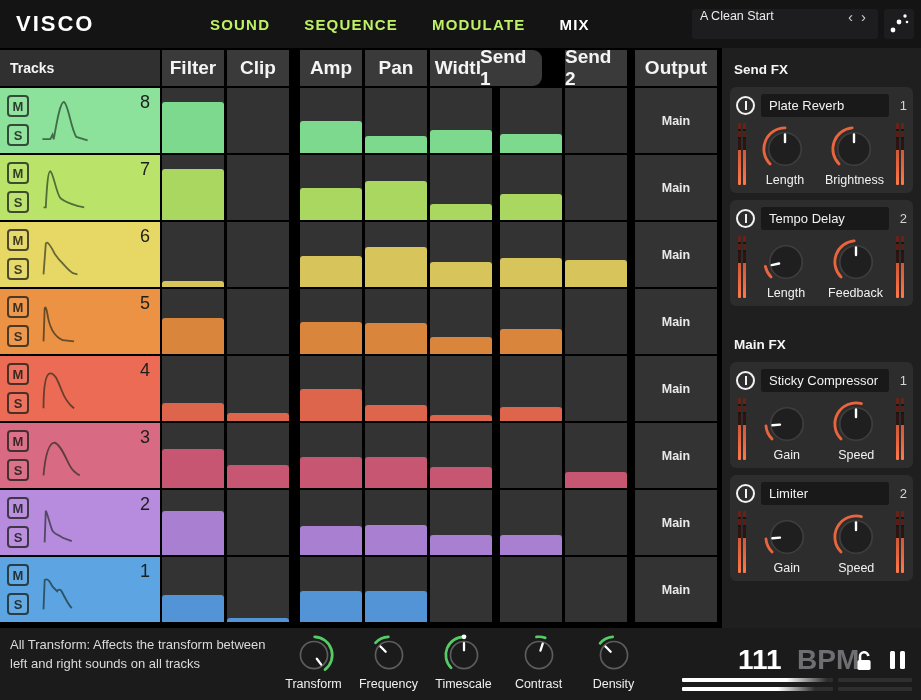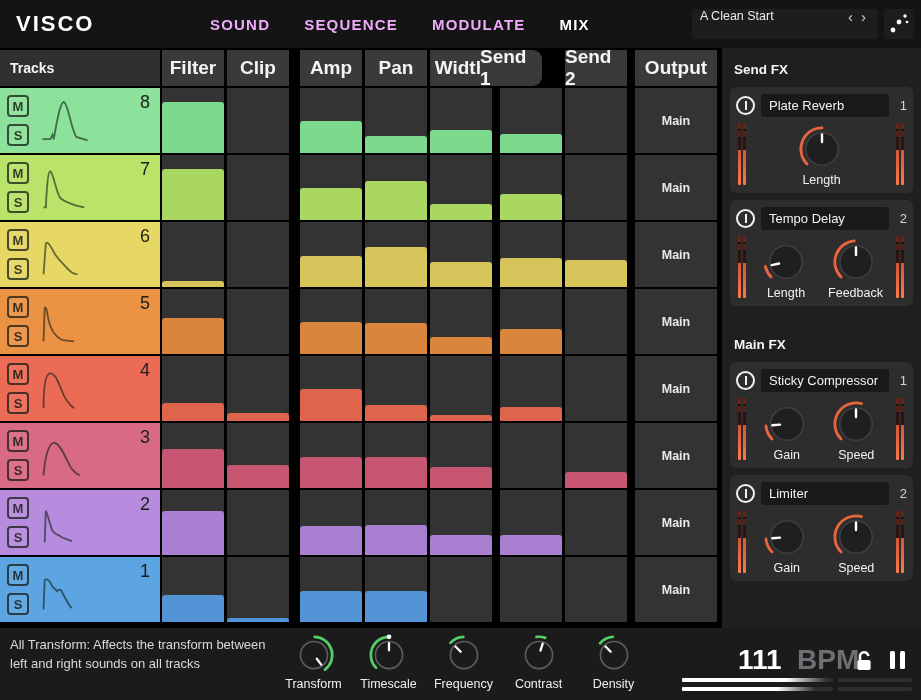--- a/index.html
+++ b/index.html
@@ -3,21 +3,21 @@
 <meta charset="utf-8">
 <style>
   * { margin:0; padding:0; box-sizing:border-box; }
   html,body { width:921px; height:700px; background:#000; overflow:hidden;
     font-family:"Liberation Sans", sans-serif; -webkit-font-smoothing:antialiased; }
 
   
   #topbar { position:absolute; left:0; top:0; width:921px; height:48px; background:#141414; }
   #logo { position:absolute; left:16px; top:11px; color:#fff; font-size:22px; font-weight:bold; letter-spacing:2px; }
   #tab-bar { position:absolute; left:210px; top:0; height:48px; display:flex; align-items:center; gap:34px; }
-  .tab { color:#f0abfc; font-size:15px; font-weight:bold; letter-spacing:1.2px; cursor:default; }
+  .tab { color:#bef264; font-size:15px; font-weight:bold; letter-spacing:1.2px; cursor:default; }
   .tab.active { color:#ffffff; }
   #preset-box { position:absolute; left:692px; top:9px; width:186px; height:30px; background:#1d1d1f;
     border-radius:3px; display:flex; align-items:flex-start; padding:0 8px; }
   #preset-name { color:#ececec; font-size:12.5px; flex:1; }
   .chev { color:#cfcfcf; font-size:15px; padding:0 4px; line-height:1; }
   #random-btn { position:absolute; left:884px; top:9px; width:30px; height:30px; background:#1d1d1f; border-radius:3px; }
 
   
   #tracks-header { position:absolute; left:0; top:50px; width:160px; height:36px; background:#303030;
     color:#f4f4f4; font-size:14px; font-weight:bold; display:flex; align-items:center; padding-left:10px; }
@@ -383,20 +383,28 @@
           </div>
           <div class="knob-row">
             <div class="knob-wrap">
               <svg width="52" height="52" viewBox="-24 -24 48 48">
                 <circle r="15" fill="#1f1f1f" stroke="#3e3e3e" stroke-width="1.6"></circle>
                 <path d="M -13.79 13.79 A 19.5 19.5 0 0 1 0.00 -19.50" fill="none" stroke="#e8653e" stroke-width="2.6" stroke-linecap="round"></path>
                 <line x1="0" y1="-13.5" x2="0" y2="-6.5" stroke="#fff" stroke-width="2.2" stroke-linecap="round" transform="rotate(0)"></line>
               </svg>
               <div class="knob-label">Length</div>
             </div>
+            <div class="knob-wrap">
+              <svg width="52" height="52" viewBox="-24 -24 48 48">
+                <circle r="15" fill="#1f1f1f" stroke="#3e3e3e" stroke-width="1.6"></circle>
+                <path d="M -13.79 13.79 A 19.5 19.5 0 0 1 -1.70 -19.43" fill="none" stroke="#e8653e" stroke-width="2.6" stroke-linecap="round"></path>
+                <line x1="0" y1="-13.5" x2="0" y2="-6.5" stroke="#fff" stroke-width="2.2" stroke-linecap="round" transform="rotate(0)"></line>
+              </svg>
+              <div class="knob-label">Brightness</div>
+            </div>
           </div>
         </div>
       </div>
       <div class="fx-module">
         <div class="fx-head">
           <div class="power-btn">
             <div class="power-line"></div>
           </div>
           <div class="fx-name">Tempo Delay</div>
           <div class="fx-slot">2</div>
@@ -517,33 +525,33 @@
         <svg width="50" height="50" viewBox="-24 -24 48 48">
           <circle r="13" fill="#1b1b1b" stroke="#5d5d5d" stroke-width="1.6"></circle>
           <path d="M 0.61 -17.49 A 17.5 17.5 0 0 1 10.53 13.98" fill="none" stroke="#55cc66" stroke-width="2.6" stroke-linecap="round"></path>
           <line x1="0" y1="-11.5" x2="0" y2="-4.5" stroke="#fff" stroke-width="2.2" stroke-linecap="round" transform="rotate(143)"></line>
         </svg>
         <div class="knob-label">Transform</div>
       </div>
       <div class="knob-wrap">
         <svg width="50" height="50" viewBox="-24 -24 48 48">
           <circle r="13" fill="#1b1b1b" stroke="#5d5d5d" stroke-width="1.6"></circle>
+          <path d="M -13.01 -11.71 A 17.5 17.5 0 0 1 -0.61 -17.49" fill="none" stroke="#55cc66" stroke-width="2.6" stroke-linecap="round"></path>
+          <line x1="0" y1="-11.5" x2="0" y2="-4.5" stroke="#fff" stroke-width="2.2" stroke-linecap="round" transform="rotate(-45)"></line>
+        </svg>
+        <div class="knob-label">Frequency</div>
+      </div>
+      <div class="knob-wrap">
+        <svg width="50" height="50" viewBox="-24 -24 48 48">
+          <circle r="13" fill="#1b1b1b" stroke="#5d5d5d" stroke-width="1.6"></circle>
           <path d="M -12.37 12.37 A 17.5 17.5 0 0 1 0.00 -17.50" fill="none" stroke="#55cc66" stroke-width="2.6" stroke-linecap="round"></path>
           <circle cx="0" cy="-17.5" r="2.3" fill="#fff"></circle>
           <line x1="0" y1="-11.5" x2="0" y2="-4.5" stroke="#fff" stroke-width="2.2" stroke-linecap="round" transform="rotate(0)"></line>
         </svg>
         <div class="knob-label">Timescale</div>
-      </div>
-      <div class="knob-wrap">
-        <svg width="50" height="50" viewBox="-24 -24 48 48">
-          <circle r="13" fill="#1b1b1b" stroke="#5d5d5d" stroke-width="1.6"></circle>
-          <path d="M -13.01 -11.71 A 17.5 17.5 0 0 1 -0.61 -17.49" fill="none" stroke="#55cc66" stroke-width="2.6" stroke-linecap="round"></path>
-          <line x1="0" y1="-11.5" x2="0" y2="-4.5" stroke="#fff" stroke-width="2.2" stroke-linecap="round" transform="rotate(-45)"></line>
-        </svg>
-        <div class="knob-label">Frequency</div>
       </div>
       <div class="knob-wrap">
         <svg width="50" height="50" viewBox="-24 -24 48 48">
           <circle r="13" fill="#1b1b1b" stroke="#5d5d5d" stroke-width="1.6"></circle>
           <path d="M -2.44 -17.33 A 17.5 17.5 0 0 1 5.99 -16.44" fill="none" stroke="#55cc66" stroke-width="2.6" stroke-linecap="round"></path>
           <line x1="0" y1="-11.5" x2="0" y2="-4.5" stroke="#fff" stroke-width="2.2" stroke-linecap="round" transform="rotate(18)"></line>
         </svg>
         <div class="knob-label">Contrast</div>
       </div>
       <div class="knob-wrap">

